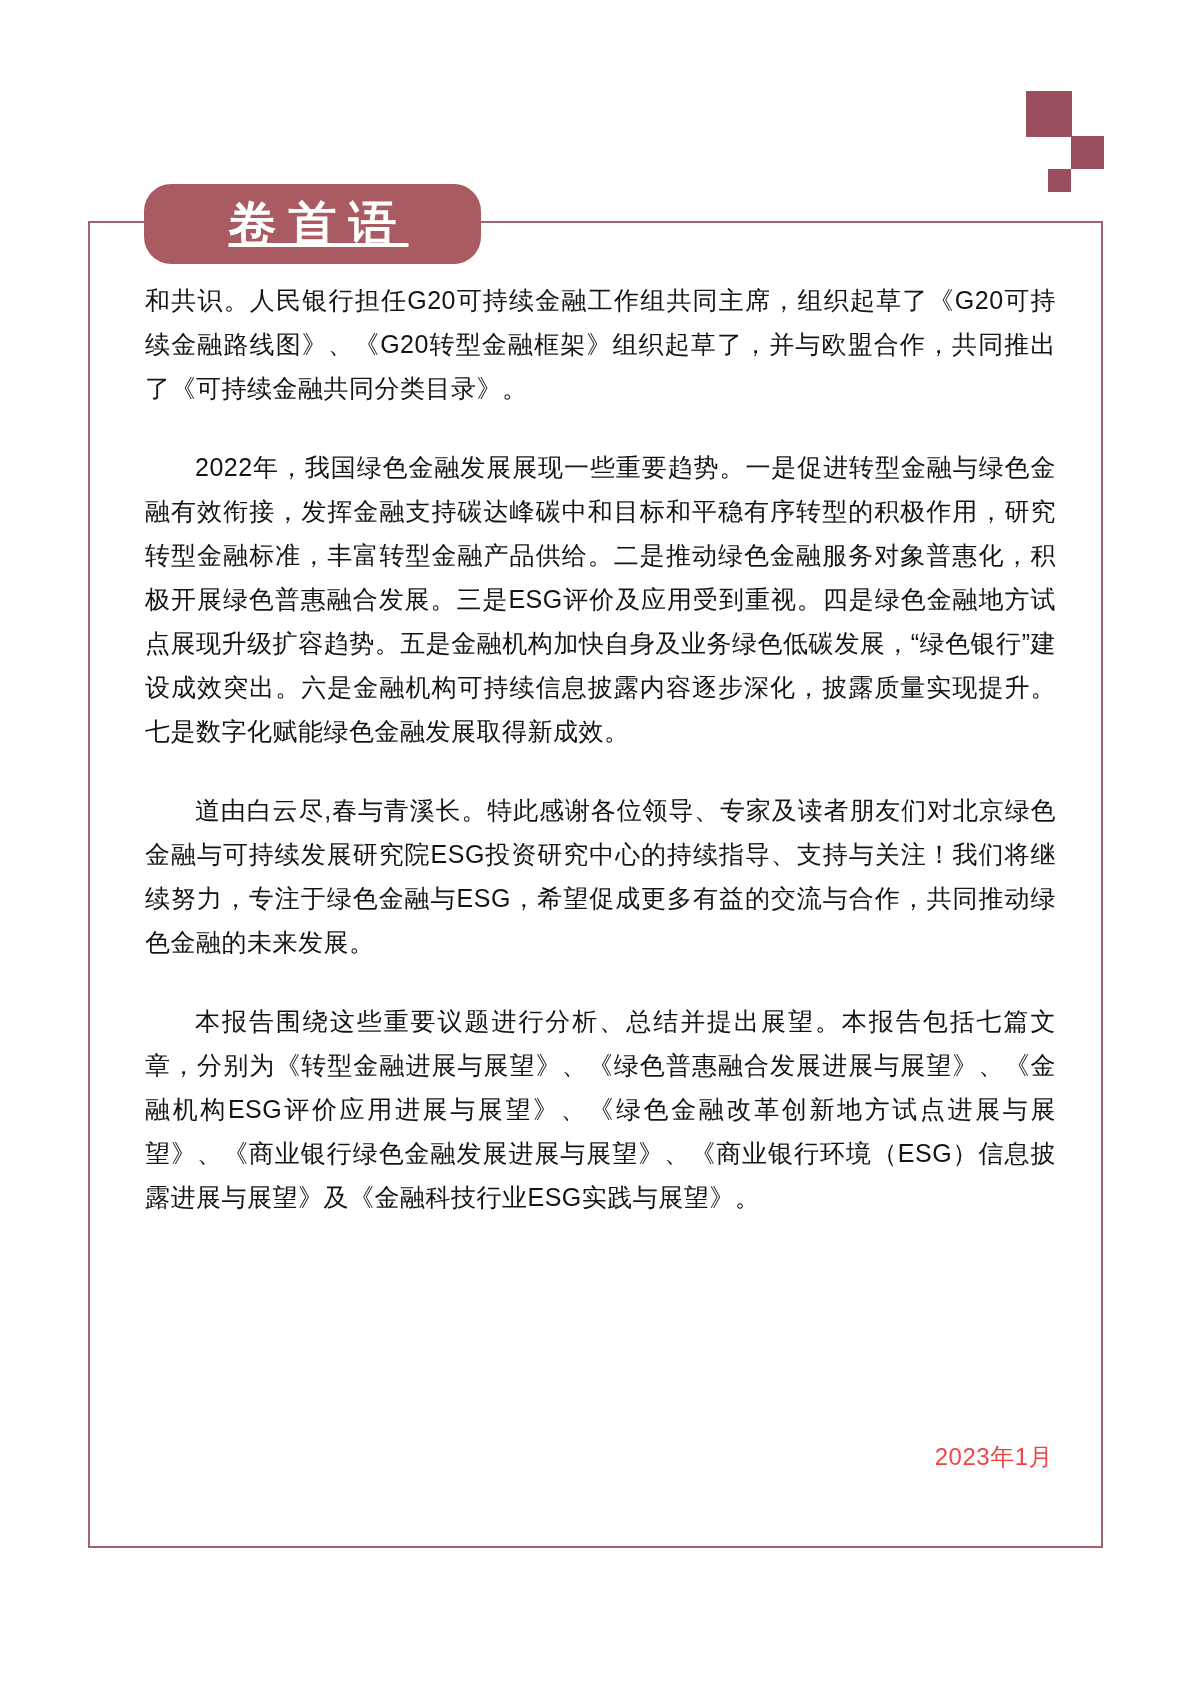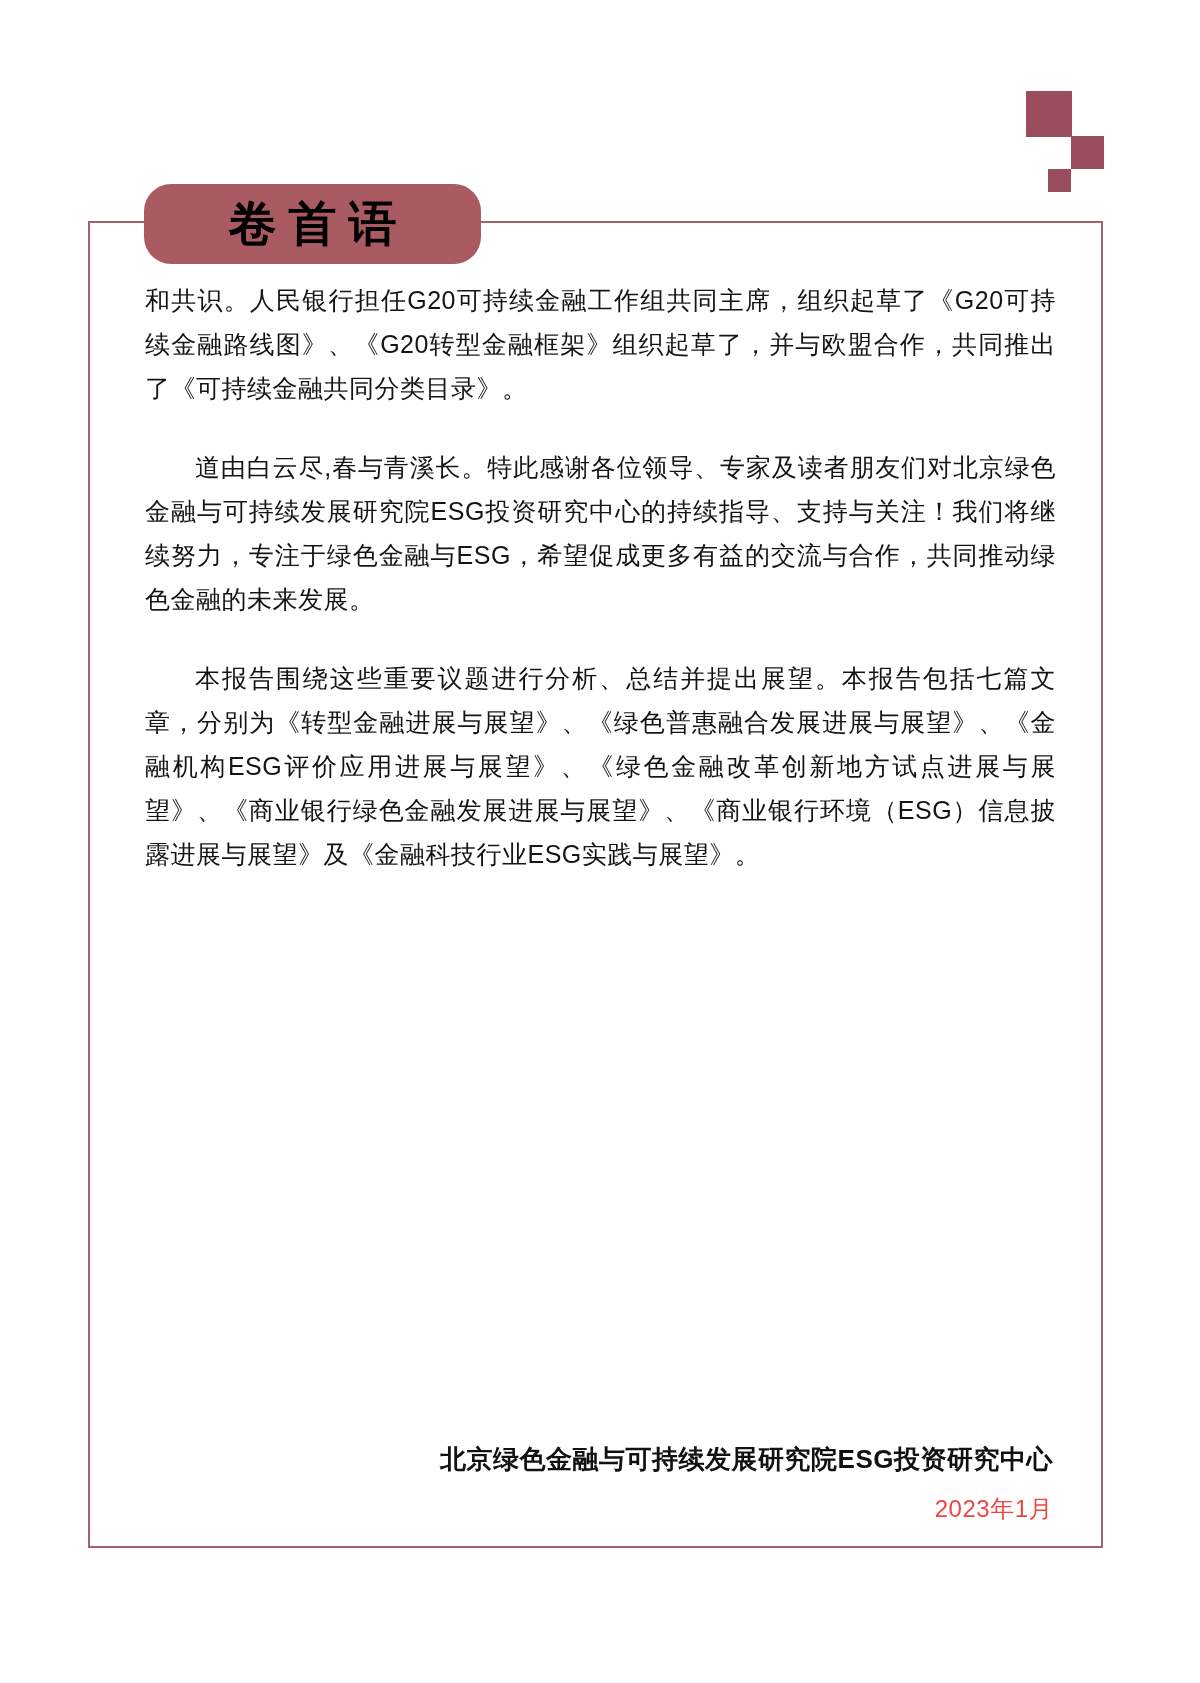--- a/index.html
+++ b/index.html
@@ -42,25 +42,26 @@
     background: #aa5a61;
     border-radius: 27px;
     z-index: 3;
     display: flex;
     align-items: center;
     justify-content: center;
   }
   .title-banner .banner-text {
     font-family: "Liberation Serif", "DejaVu Serif", serif;
     font-weight: bold;
-    color: #000000;
+    color: #ffffff;
     font-size: 48px;
     letter-spacing: 12px;
     text-indent: 12px; 
     line-height: 1;
+    text-decoration: underline;
   }
 
   
   .text-block {
     position: absolute;
     left: 145px;
     top: 278px;
     width: 911px;
     z-index: 2;
   }
@@ -108,22 +109,22 @@
   <div class="deco-square sq-small"></div>
 
   <div class="title-banner">
     <span class="banner-text">卷首语</span>
   </div>
 
   <div class="content-box"></div>
 
   <div class="text-block">
     <p>和共识。人民银行担任G20可持续金融工作组共同主席，组织起草了《G20可持续金融路线图》、《G20转型金融框架》组织起草了，并与欧盟合作，共同推出了《可持续金融共同分类目录》。</p>
+    <p class="indent">2022年，我国绿色金融发展展现一些重要趋势。一是促进转型金融与绿色金融有效衔接，发挥金融支持碳达峰碳中和目标和平稳有序转型的积极作用，研究转型金融标准，丰富转型金融产品供给。二是推动绿色金融服务对象普惠化，积极开展绿色普惠融合发展。三是ESG评价及应用受到重视。四是绿色金融地方试点展现升级扩容趋势。五是金融机构加快自身及业务绿色低碳发展，“绿色银行”建设成效突出。六是金融机构可持续信息披露内容逐步深化，披露质量实现提升。七是数字化赋能绿色金融发展取得新成效。</p>
     <p class="indent">道由白云尽,春与青溪长。特此感谢各位领导、专家及读者朋友们对北京绿色金融与可持续发展研究院ESG投资研究中心的持续指导、支持与关注！我们将继续努力，专注于绿色金融与ESG，希望促成更多有益的交流与合作，共同推动绿色金融的未来发展。</p>
     <p class="indent">本报告围绕这些重要议题进行分析、总结并提出展望。本报告包括七篇文章，分别为《转型金融进展与展望》、《绿色普惠融合发展进展与展望》、《金融机构ESG评价应用进展与展望》、《绿色金融改革创新地方试点进展与展望》、《商业银行绿色金融发展进展与展望》、《商业银行环境（ESG）信息披露进展与展望》及《金融科技行业ESG实践与展望》。</p>
   </div>
 
   <div class="sign-block">
-    <div class="sign-org">北京绿色金融与可持续发展研究院ESG投资研究中心</div>
     <div class="sign-date">2023年1月</div>
   </div>
 
 </div>
 
 </body></html>

